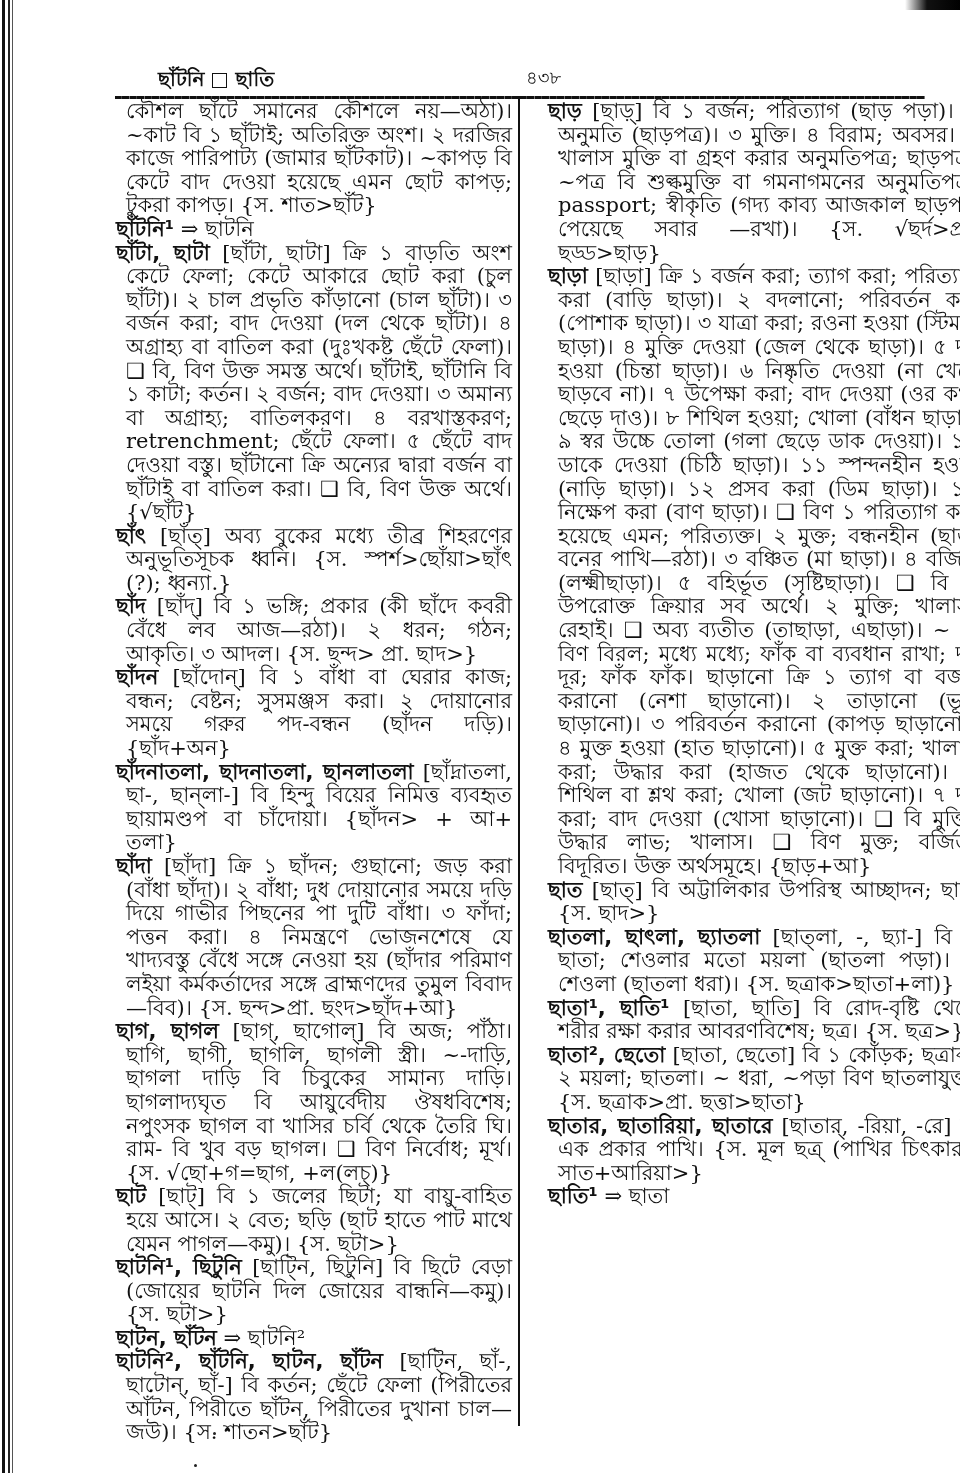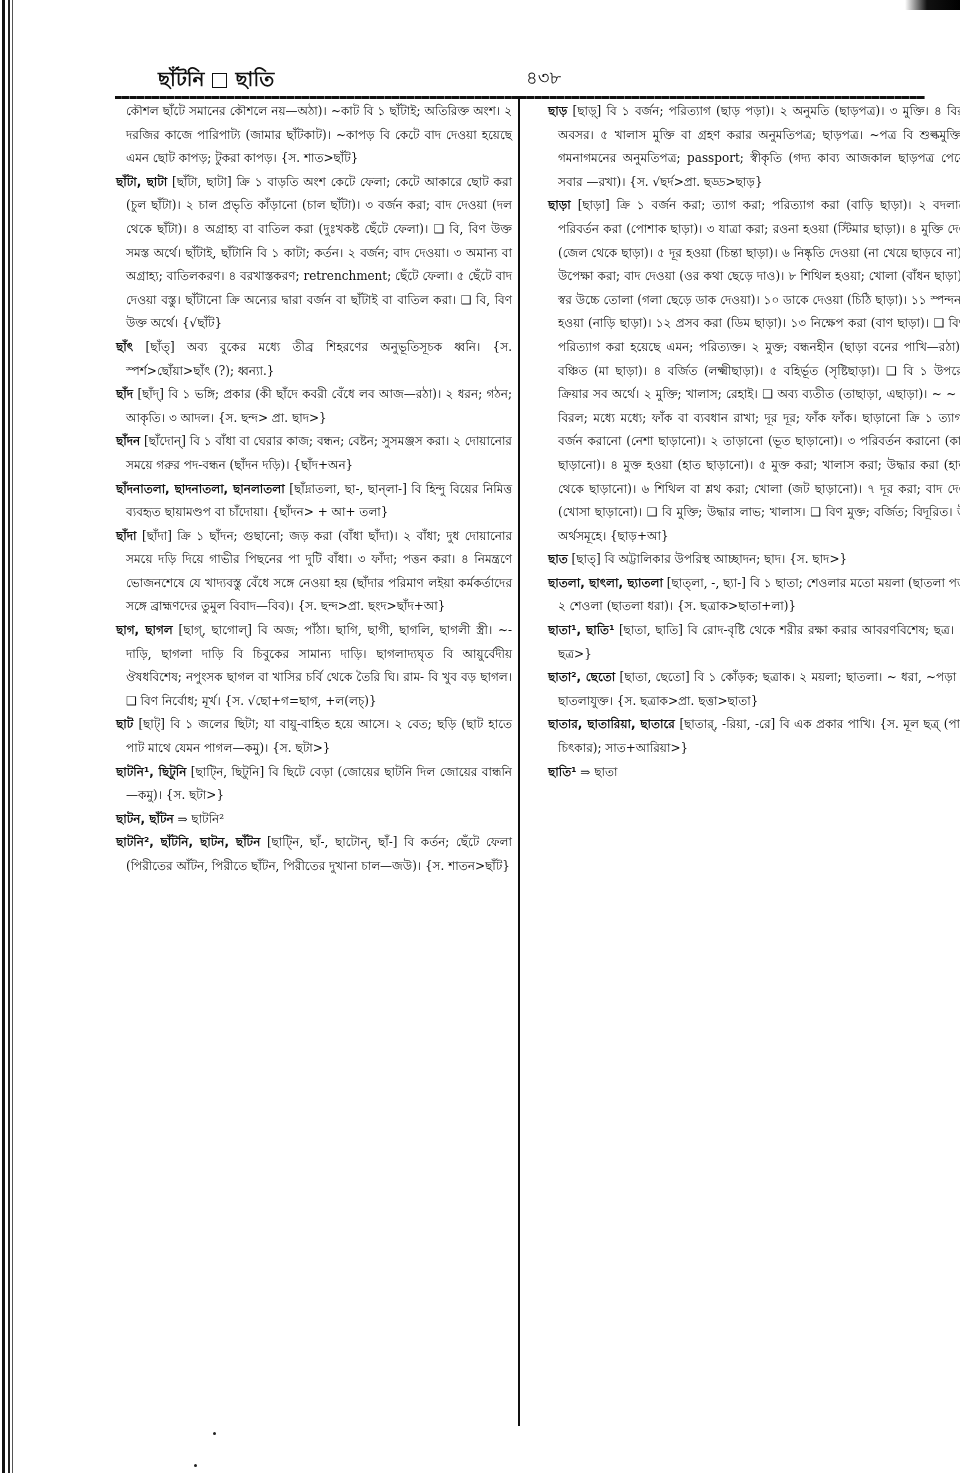--- a/index.html
+++ b/index.html
@@ -8,21 +8,21 @@
   .scan-edge .l1 { position: absolute; left: 2px; top: 0; width: 3px; height: 100%; background: #111; }
   .scan-edge .l2 { position: absolute; left: 8px; top: 0; width: 2px; height: 100%; background: #222; }
   .scan-edge .l3 { position: absolute; left: 12px; top: 0; width: 1px; height: 100%; background: #555; }
   .corner-smudge { position: absolute; right: 0; top: 0; width: 55px; height: 10px; background: linear-gradient(90deg, transparent, #111 40%, #000); }
   .header { position: absolute; left: 115px; top: 64px; width: 845px; height: 30px; margin-left: 43px; }
   .running-head { position: absolute; left: 0; top: 0; font-size: 20px; font-weight: bold; white-space: nowrap; }
   .running-head .box { display: inline-block; width: 13px; height: 13px; border: 1.5px solid #111; vertical-align: middle; margin: 0 8px; }
   .page-number { position: absolute; left: 368px; top: 0; font-size: 18px; text-align: center; }
   .rule { position: absolute; left: 115px; top: 96px; width: 810px; height: 3px; background: repeating-linear-gradient(90deg, #111 0 6px, #444 6px 7px, #111 7px 14px, #777 14px 15px); }
   .column-divider { position: absolute; left: 518px; top: 96px; width: 2px; height: 1330px; background: #111; }
-  .col { position: absolute; top: 100px; font-size: 12px; line-height: 23.6px; text-align: justify; }
+  .col { position: absolute; top: 100px; font-size: 21px; line-height: 23.6px; text-align: justify; }
   .col-left { left: 116px; width: 396px; }
   .col-right { left: 548px; width: 430px; }
   .entry { margin: 0; padding-left: 10px; text-indent: -10px; }
   .entry.cont { padding-left: 10px; text-indent: 0; }
   .hw { font-weight: bold; font-family: "DejaVu Sans", "Liberation Sans", sans-serif; }
   .stray-dot { position: absolute; width: 3px; height: 3px; background: #222; border-radius: 50%; }
 </style>
 </head>
 <body>
 
@@ -37,20 +37,21 @@
   <div class="running-head">
     <span>ছাঁটনি</span><span class="box"></span><span>ছাতি</span>
   </div>
   <div class="page-number">৪৩৮</div>
 </div>
 <div class="rule"></div>
 <div class="column-divider"></div>
 
 <div class="col col-left" id="col-left">
     <p class="entry cont"><span>কৌশল ছাঁটে সমানের কৌশলে নয়—অঠা)। ~কাট বি ১ ছাঁটাই; অতিরিক্ত অংশ। ২ দরজির কাজে পারিপাট্য (জামার ছাঁটকাট)। ~কাপড় বি কেটে বাদ দেওয়া হয়েছে এমন ছোট কাপড়; টুকরা কাপড়। {স. শাত&gt;ছাঁট}</span></p>
+    <p class="entry"><span class="hw">ছাঁটনি¹</span> <span>⇒ ছাটনি</span></p>
     <p class="entry"><span class="hw">ছাঁটা, ছাটা</span> <span>[ছাঁটা, ছাটা] ক্রি ১ বাড়তি অংশ কেটে ফেলা; কেটে আকারে ছোট করা (চুল ছাঁটা)। ২ চাল প্রভৃতি কাঁড়ানো (চাল ছাঁটা)। ৩ বর্জন করা; বাদ দেওয়া (দল থেকে ছাঁটা)। ৪ অগ্রাহ্য বা বাতিল করা (দুঃখকষ্ট ছেঁটে ফেলা)। ❑ বি, বিণ উক্ত সমস্ত অর্থে। ছাঁটাই, ছাঁটানি বি ১ কাটা; কর্তন। ২ বর্জন; বাদ দেওয়া। ৩ অমান্য বা অগ্রাহ্য; বাতিলকরণ। ৪ বরখাস্তকরণ; retrenchment; ছেঁটে ফেলা। ৫ ছেঁটে বাদ দেওয়া বস্তু। ছাঁটানো ক্রি অন্যের দ্বারা বর্জন বা ছাঁটাই বা বাতিল করা। ❑ বি, বিণ উক্ত অর্থে। {√ছাঁট}</span></p>
     <p class="entry"><span class="hw">ছাঁৎ</span> <span>[ছাঁত্] অব্য বুকের মধ্যে তীব্র শিহরণের অনুভূতিসূচক ধ্বনি। {স. স্পর্শ&gt;ছোঁয়া&gt;ছাঁৎ (?); ধ্বন্যা.}</span></p>
     <p class="entry"><span class="hw">ছাঁদ</span> <span>[ছাঁদ্] বি ১ ভঙ্গি; প্রকার (কী ছাঁদে কবরী বেঁধে লব আজ—রঠা)। ২ ধরন; গঠন; আকৃতি। ৩ আদল। {স. ছন্দ&gt; প্রা. ছাদ&gt;}</span></p>
     <p class="entry"><span class="hw">ছাঁদন</span> <span>[ছাঁদোন্] বি ১ বাঁধা বা ঘেরার কাজ; বন্ধন; বেষ্টন; সুসমঞ্জস করা। ২ দোয়ানোর সময়ে গরুর পদ-বন্ধন (ছাঁদন দড়ি)। {ছাঁদ+অন}</span></p>
     <p class="entry"><span class="hw">ছাঁদনাতলা, ছাদনাতলা, ছানলাতলা</span> <span>[ছাঁদ্নাতলা, ছা-, ছান্লা-] বি হিন্দু বিয়ের নিমিত্ত ব্যবহৃত ছায়ামণ্ডপ বা চাঁদোয়া। {ছাঁদন&gt; + আ+ তলা}</span></p>
     <p class="entry"><span class="hw">ছাঁদা</span> <span>[ছাঁদা] ক্রি ১ ছাঁদন; গুছানো; জড় করা (বাঁধা ছাঁদা)। ২ বাঁধা; দুধ দোয়ানোর সময়ে দড়ি দিয়ে গাভীর পিছনের পা দুটি বাঁধা। ৩ ফাঁদা; পত্তন করা। ৪ নিমন্ত্রণে ভোজনশেষে যে খাদ্যবস্তু বেঁধে সঙ্গে নেওয়া হয় (ছাঁদার পরিমাণ লইয়া কর্মকর্তাদের সঙ্গে ব্রাহ্মণদের তুমুল বিবাদ—বিব)। {স. ছন্দ&gt;প্রা. ছংদ&gt;ছাঁদ+আ}</span></p>
     <p class="entry"><span class="hw">ছাগ, ছাগল</span> <span>[ছাগ্, ছাগোল্] বি অজ; পাঁঠা। ছাগি, ছাগী, ছাগলি, ছাগলী স্ত্রী। ~-দাড়ি, ছাগলা দাড়ি বি চিবুকের সামান্য দাড়ি। ছাগলাদ্যঘৃত বি আয়ুর্বেদীয় ঔষধবিশেষ; নপুংসক ছাগল বা খাসির চর্বি থেকে তৈরি ঘি। রাম- বি খুব বড় ছাগল। ❑ বিণ নির্বোধ; মূর্খ। {স. √ছো+গ=ছাগ, +ল(লচ্)}</span></p>
     <p class="entry"><span class="hw">ছাট</span> <span>[ছাট্] বি ১ জলের ছিটা; যা বায়ু-বাহিত হয়ে আসে। ২ বেত; ছড়ি (ছাট হাতে পাট মাথে যেমন পাগল—কমু)। {স. ছটা&gt;}</span></p>
     <p class="entry"><span class="hw">ছাটনি¹, ছিটুনি</span> <span>[ছাট্নি, ছিটুনি] বি ছিটে বেড়া (জোয়ের ছাটনি দিল জোয়ের বান্ধনি—কমু)। {স. ছটা&gt;}</span></p>
     <p class="entry"><span class="hw">ছাটন, ছাঁটন</span> <span>⇒ ছাটনি²</span></p>

